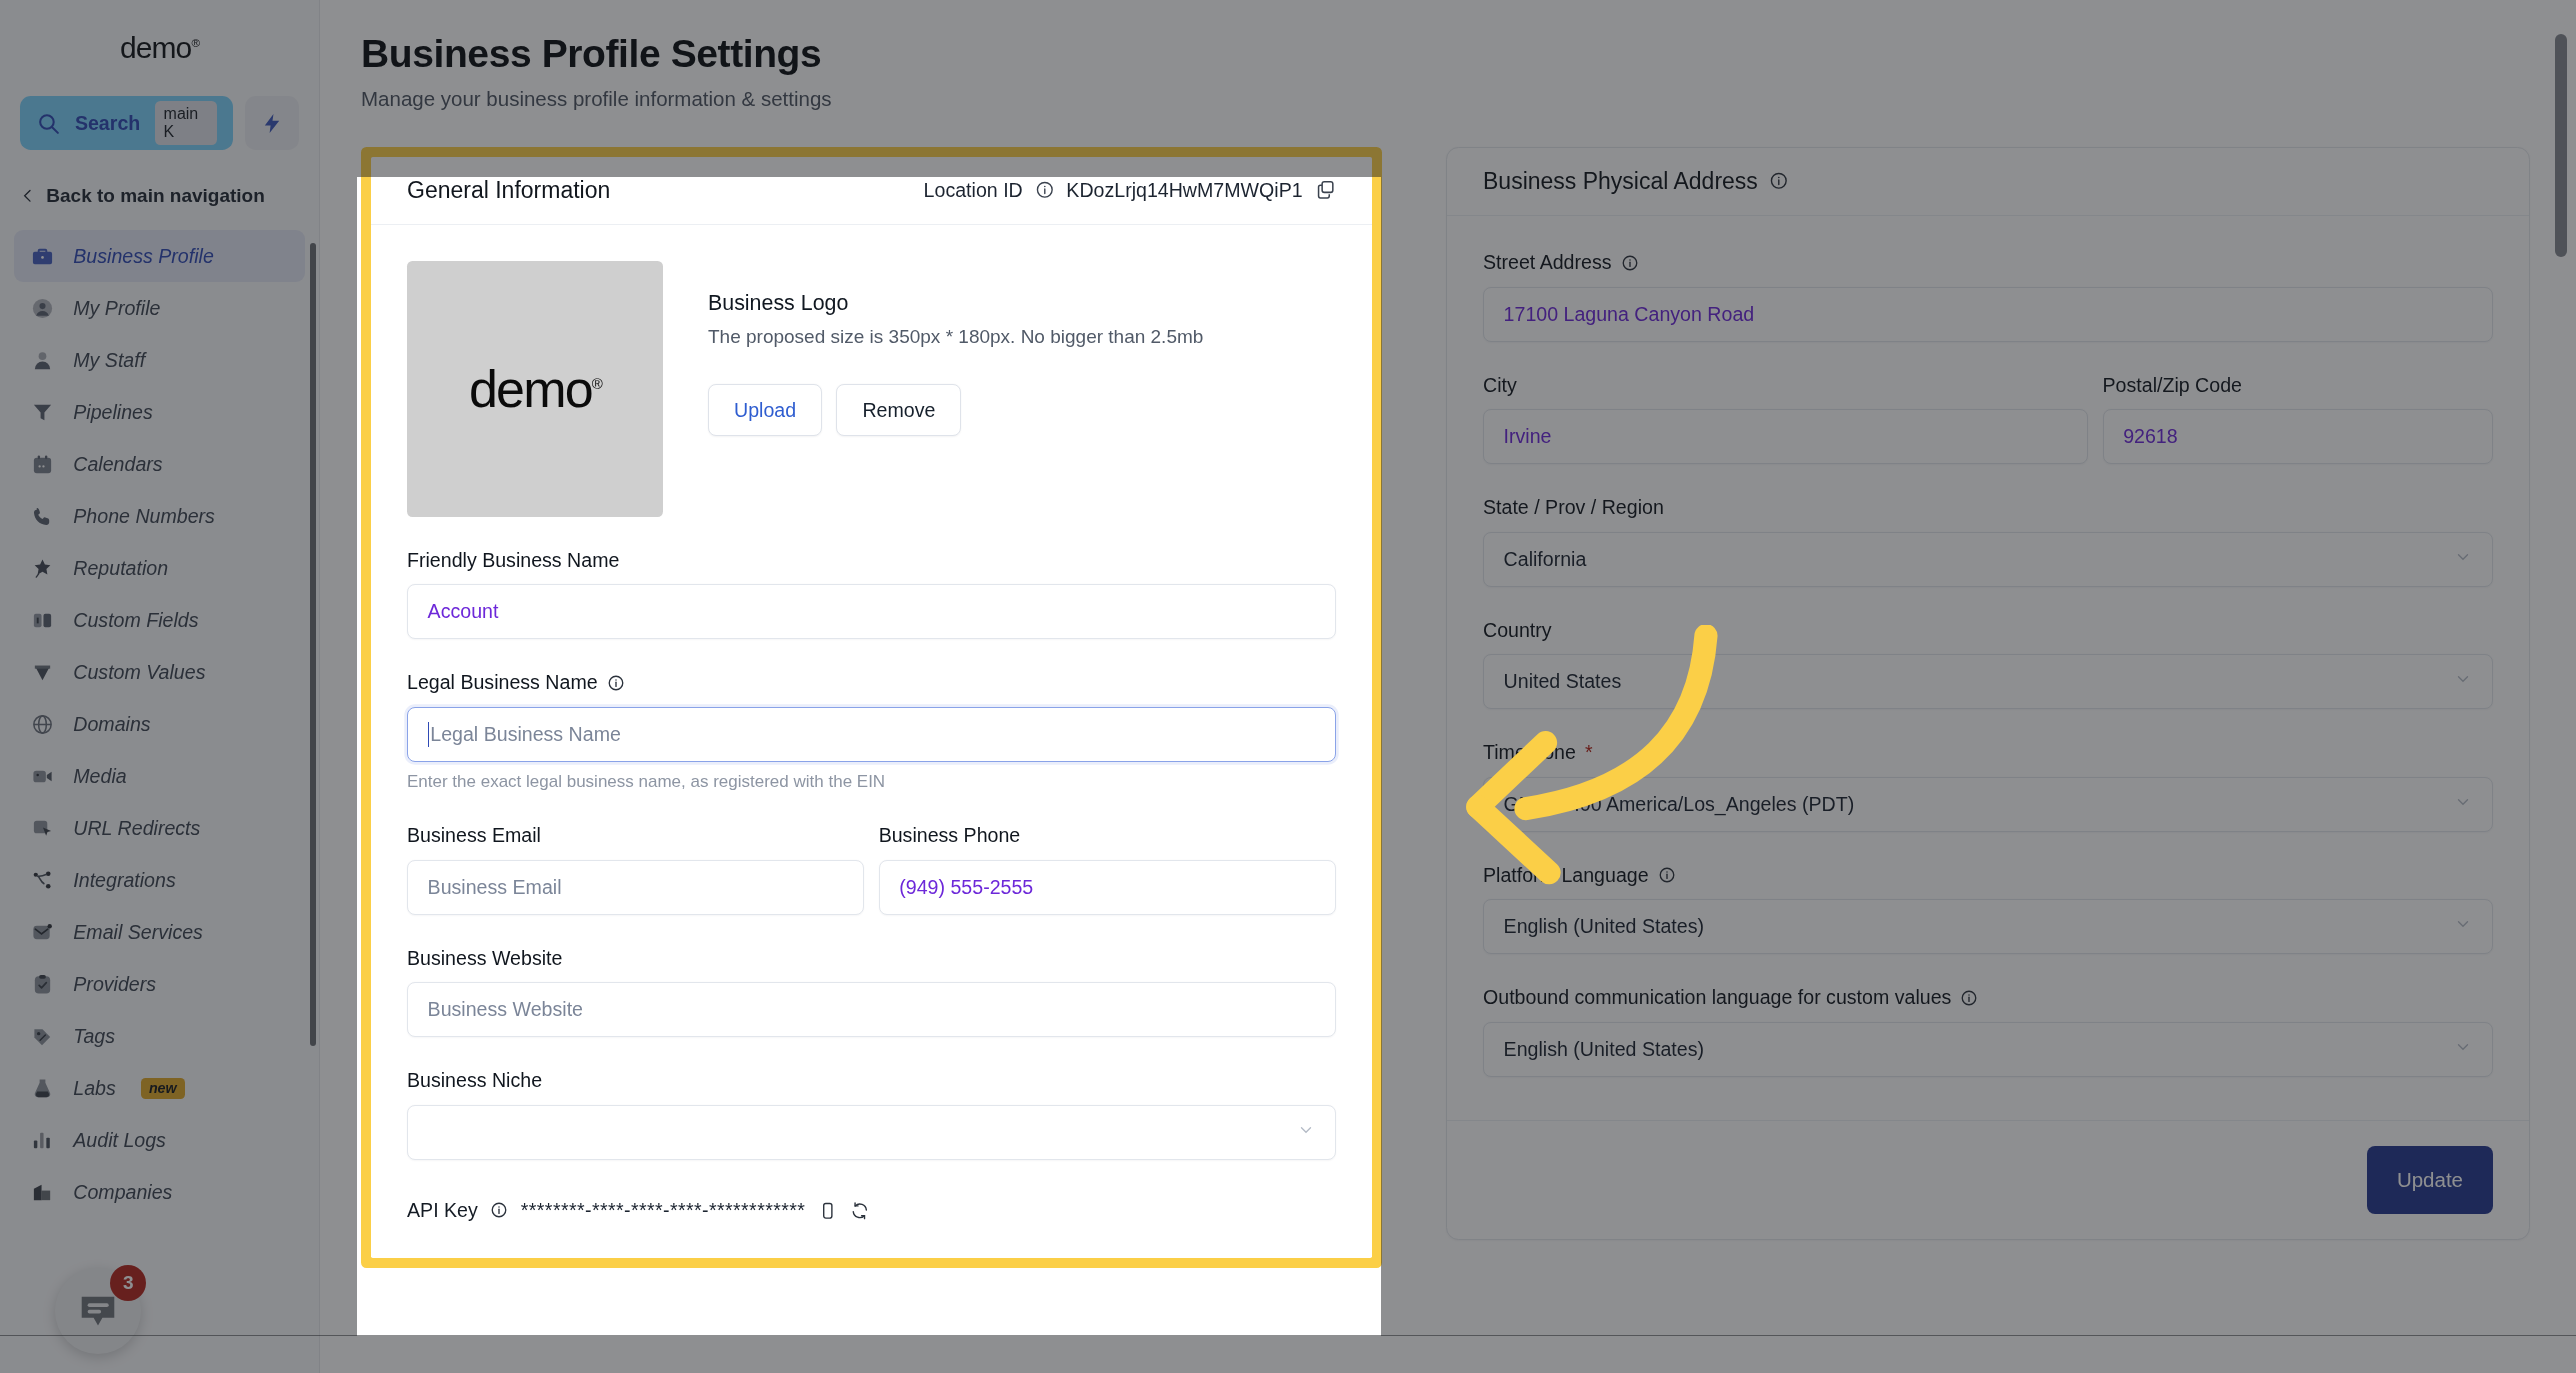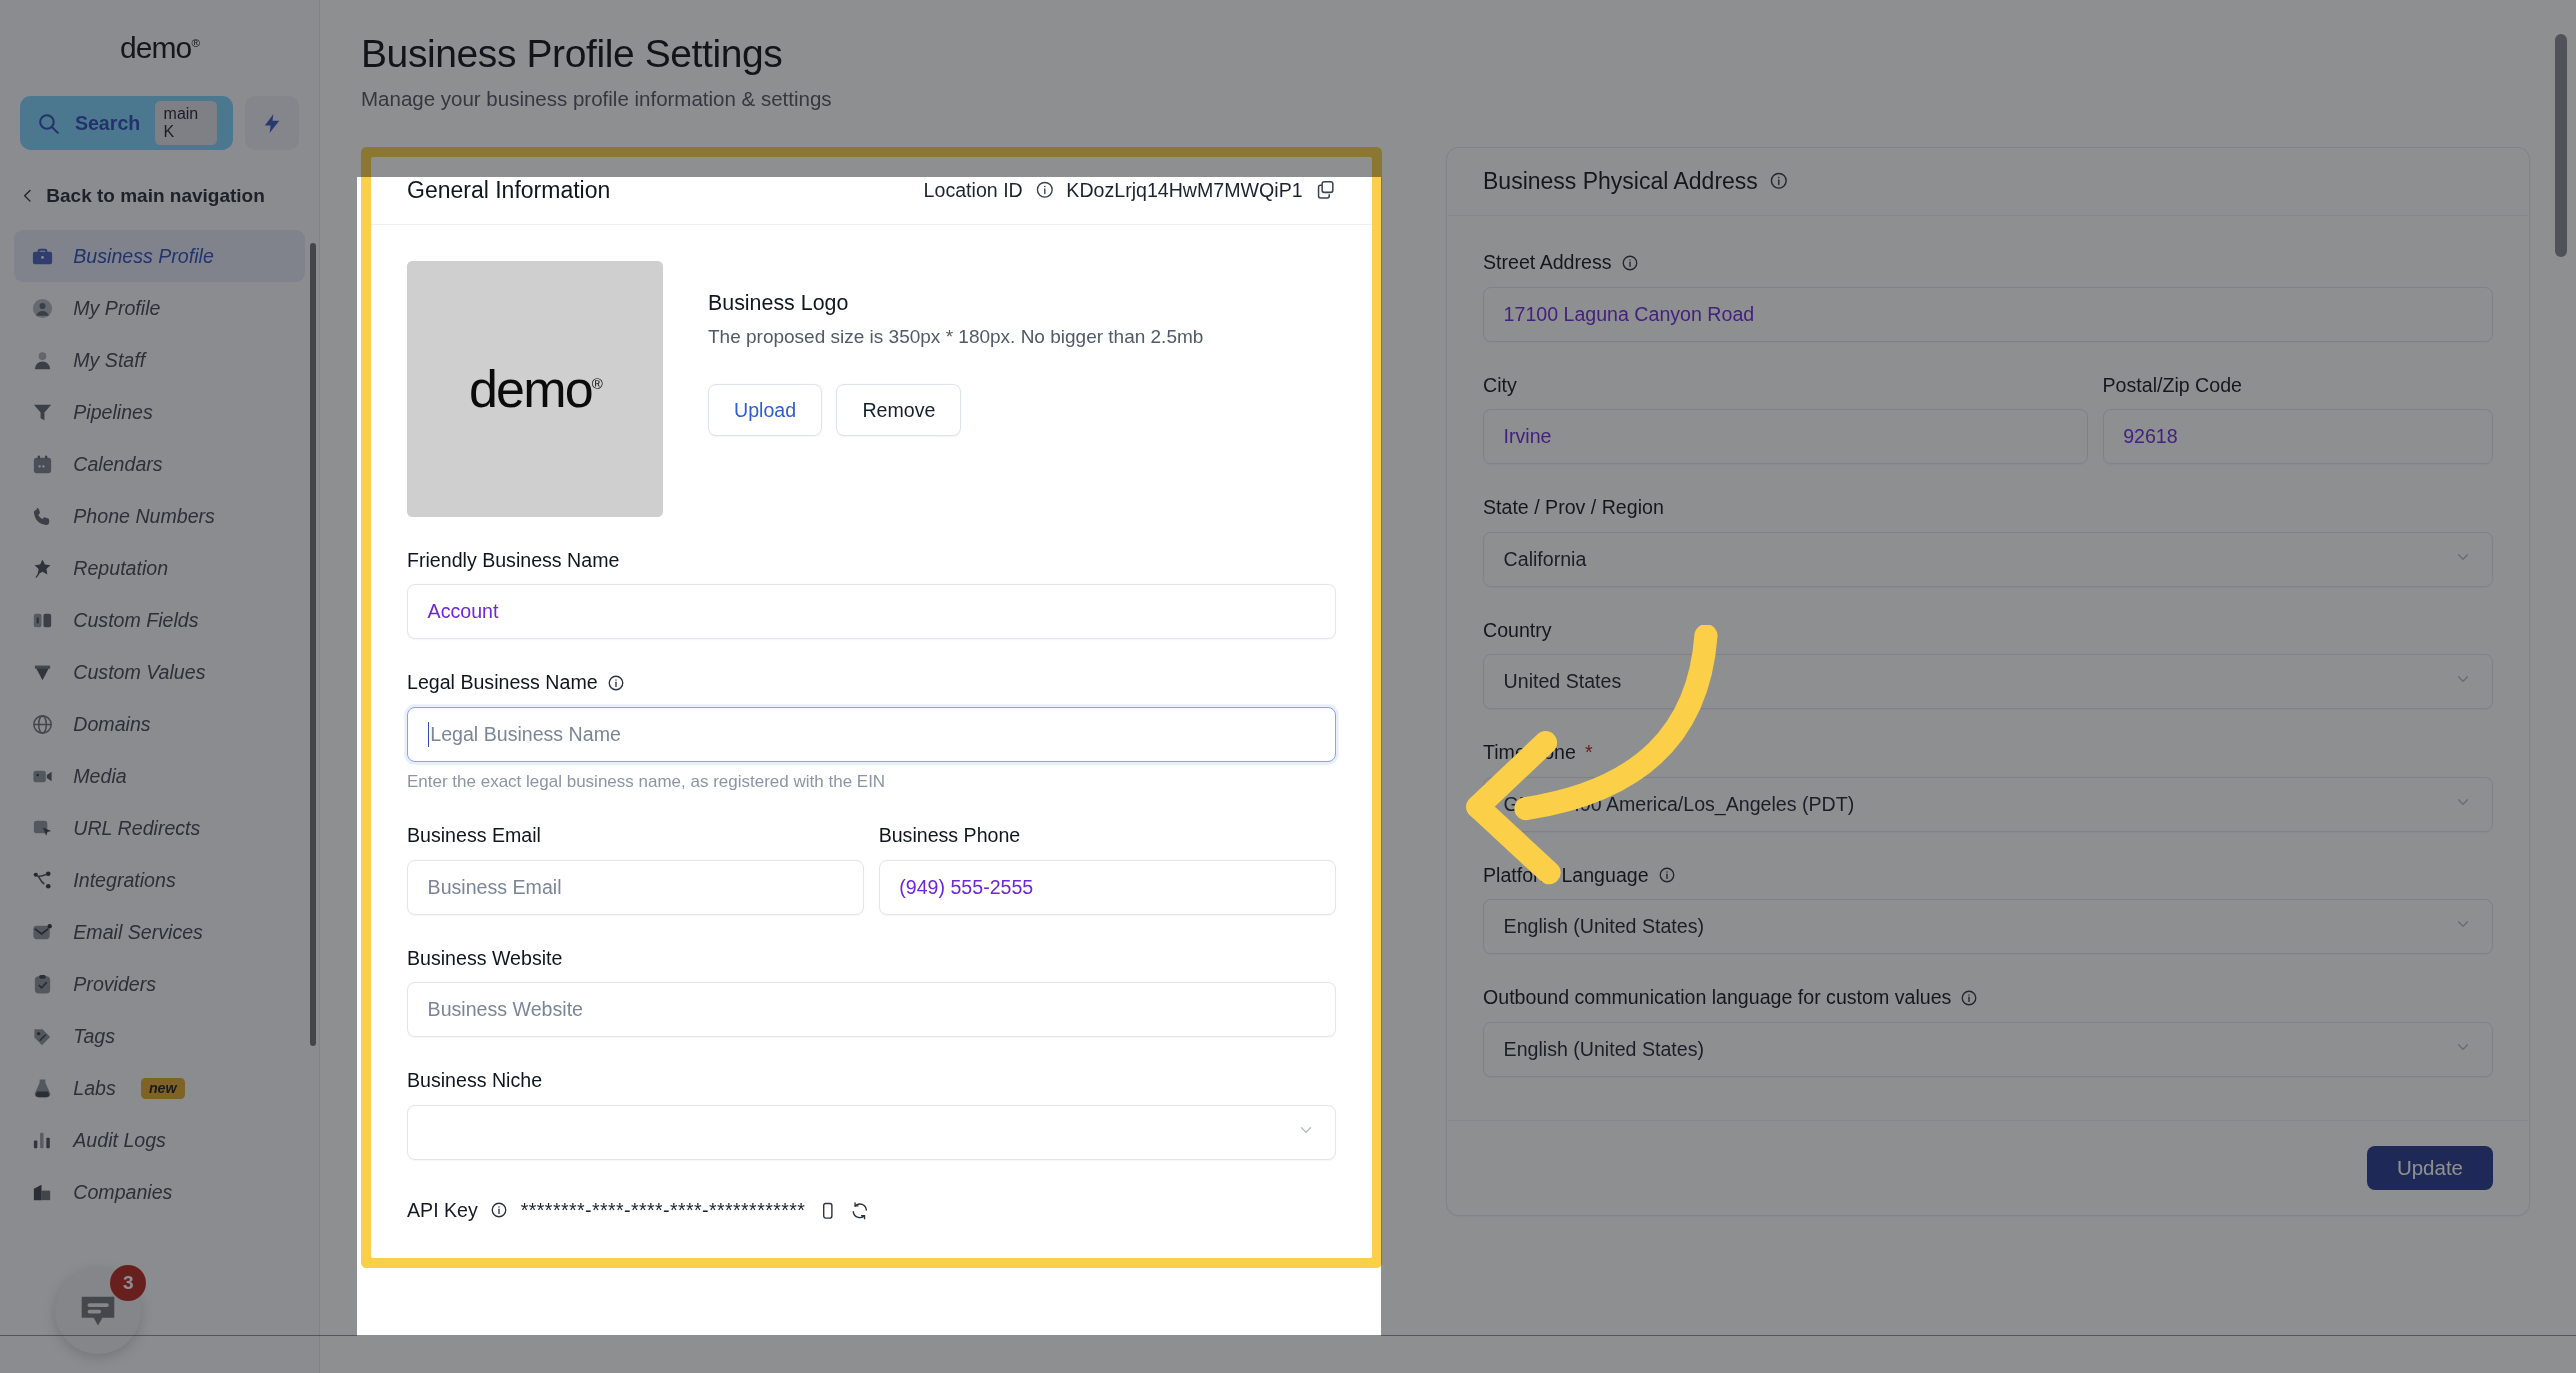--- a/index.html
+++ b/index.html
@@ -155,21 +155,21 @@
     flex: 1;
     height: 1374px;
     background: #ffffff;
     overflow: hidden;
   }
   .page-head {
     padding: 32px 0 0 41px;
   }
   .page-title {
     font-size: 39px;
-    font-weight: 400;
+    font-weight: 700;
     color: #0b0e13;
     letter-spacing: -0.4px;
   }
   .page-sub {
     margin-top: 10.7px;
     font-size: 20.5px;
     color: #4d5562;
   }
 
   .columns {
@@ -308,21 +308,21 @@
 
   
   .right-wrap { flex: 1; min-width: 0; }
   .right-wrap .card-body { padding: 32px 36px 43px; }
   .card-foot {
     border-top: 0.9px solid #eceff3;
     padding: 25px 36px;
     display: flex; justify-content: flex-end;
   }
   .btn-update {
-    height: 44px; padding: 0 30px;
+    height: 68px; padding: 0 30px;
     background: #25378f;
     color: #fff;
     border: none; border-radius: 8px;
     font-size: 20.5px;
     cursor: pointer;
   }
 
   
   .dim {
     position: absolute;

